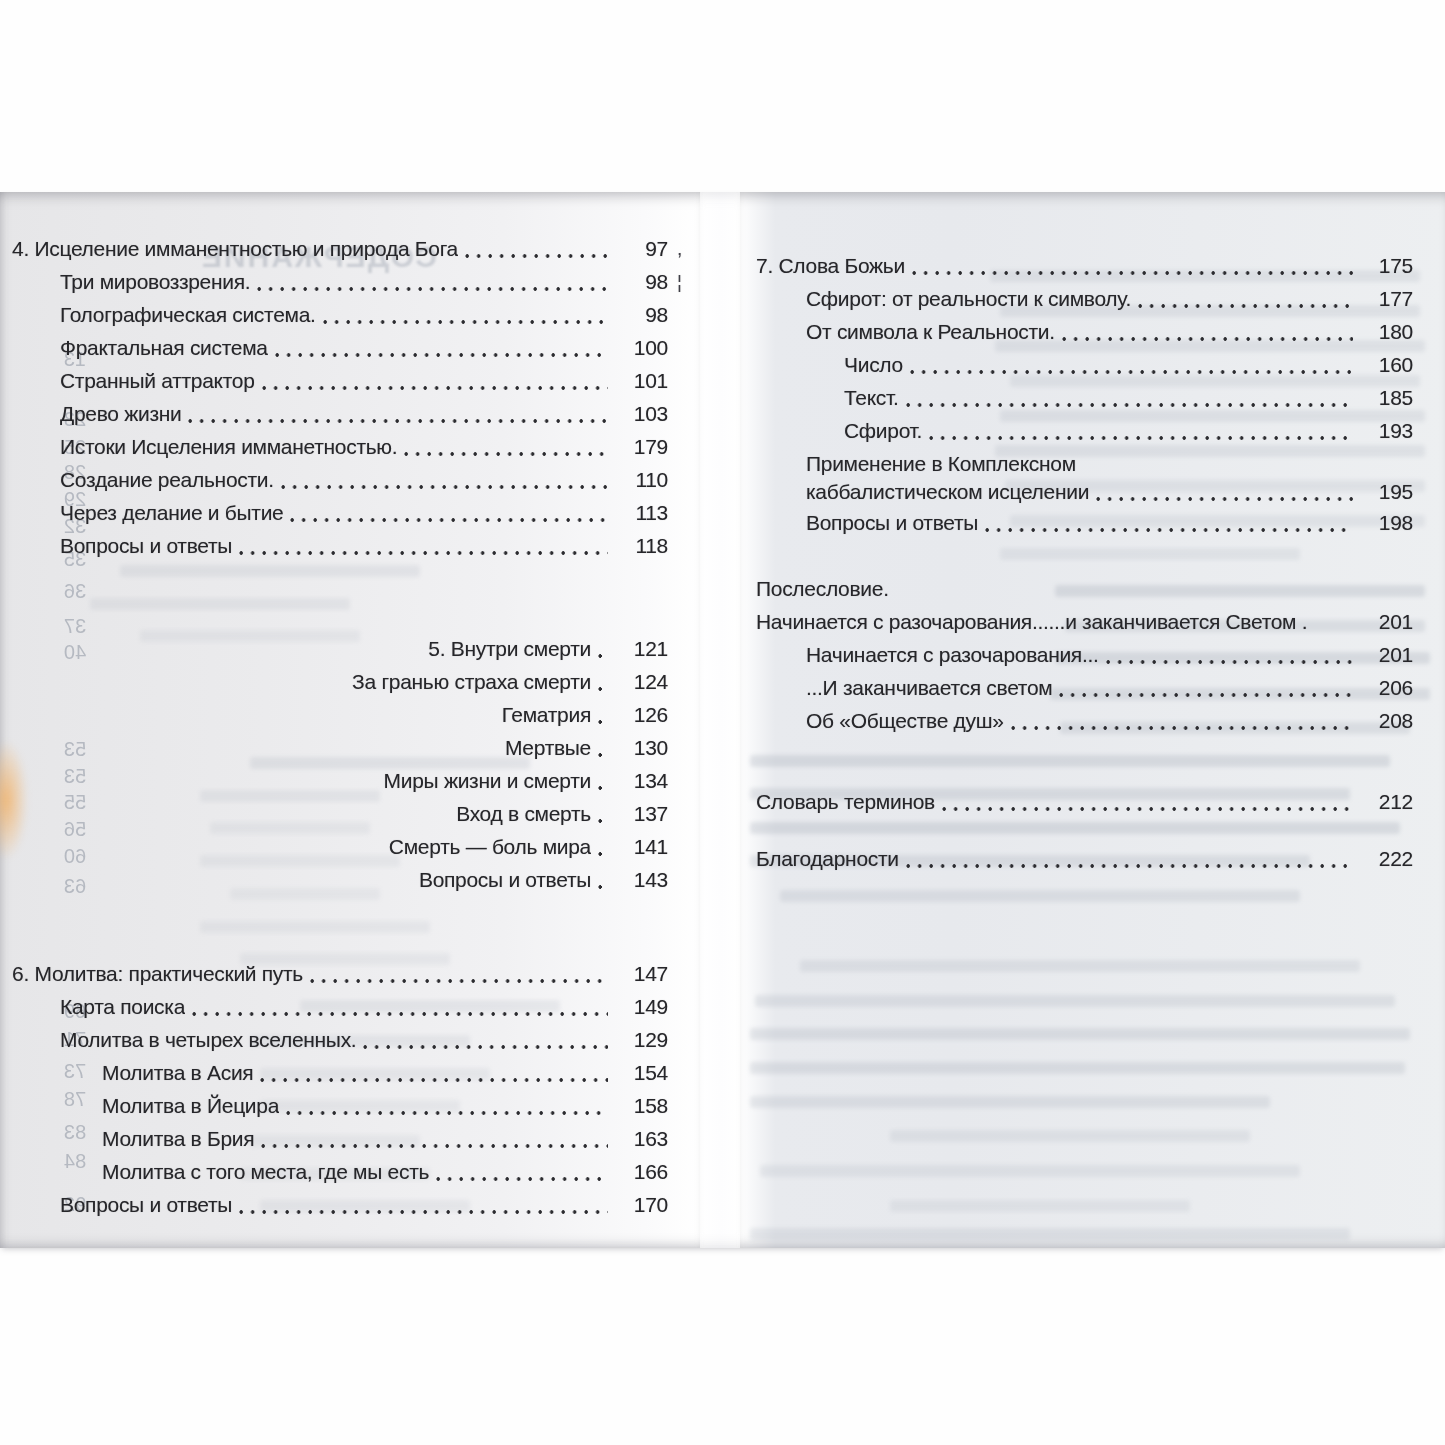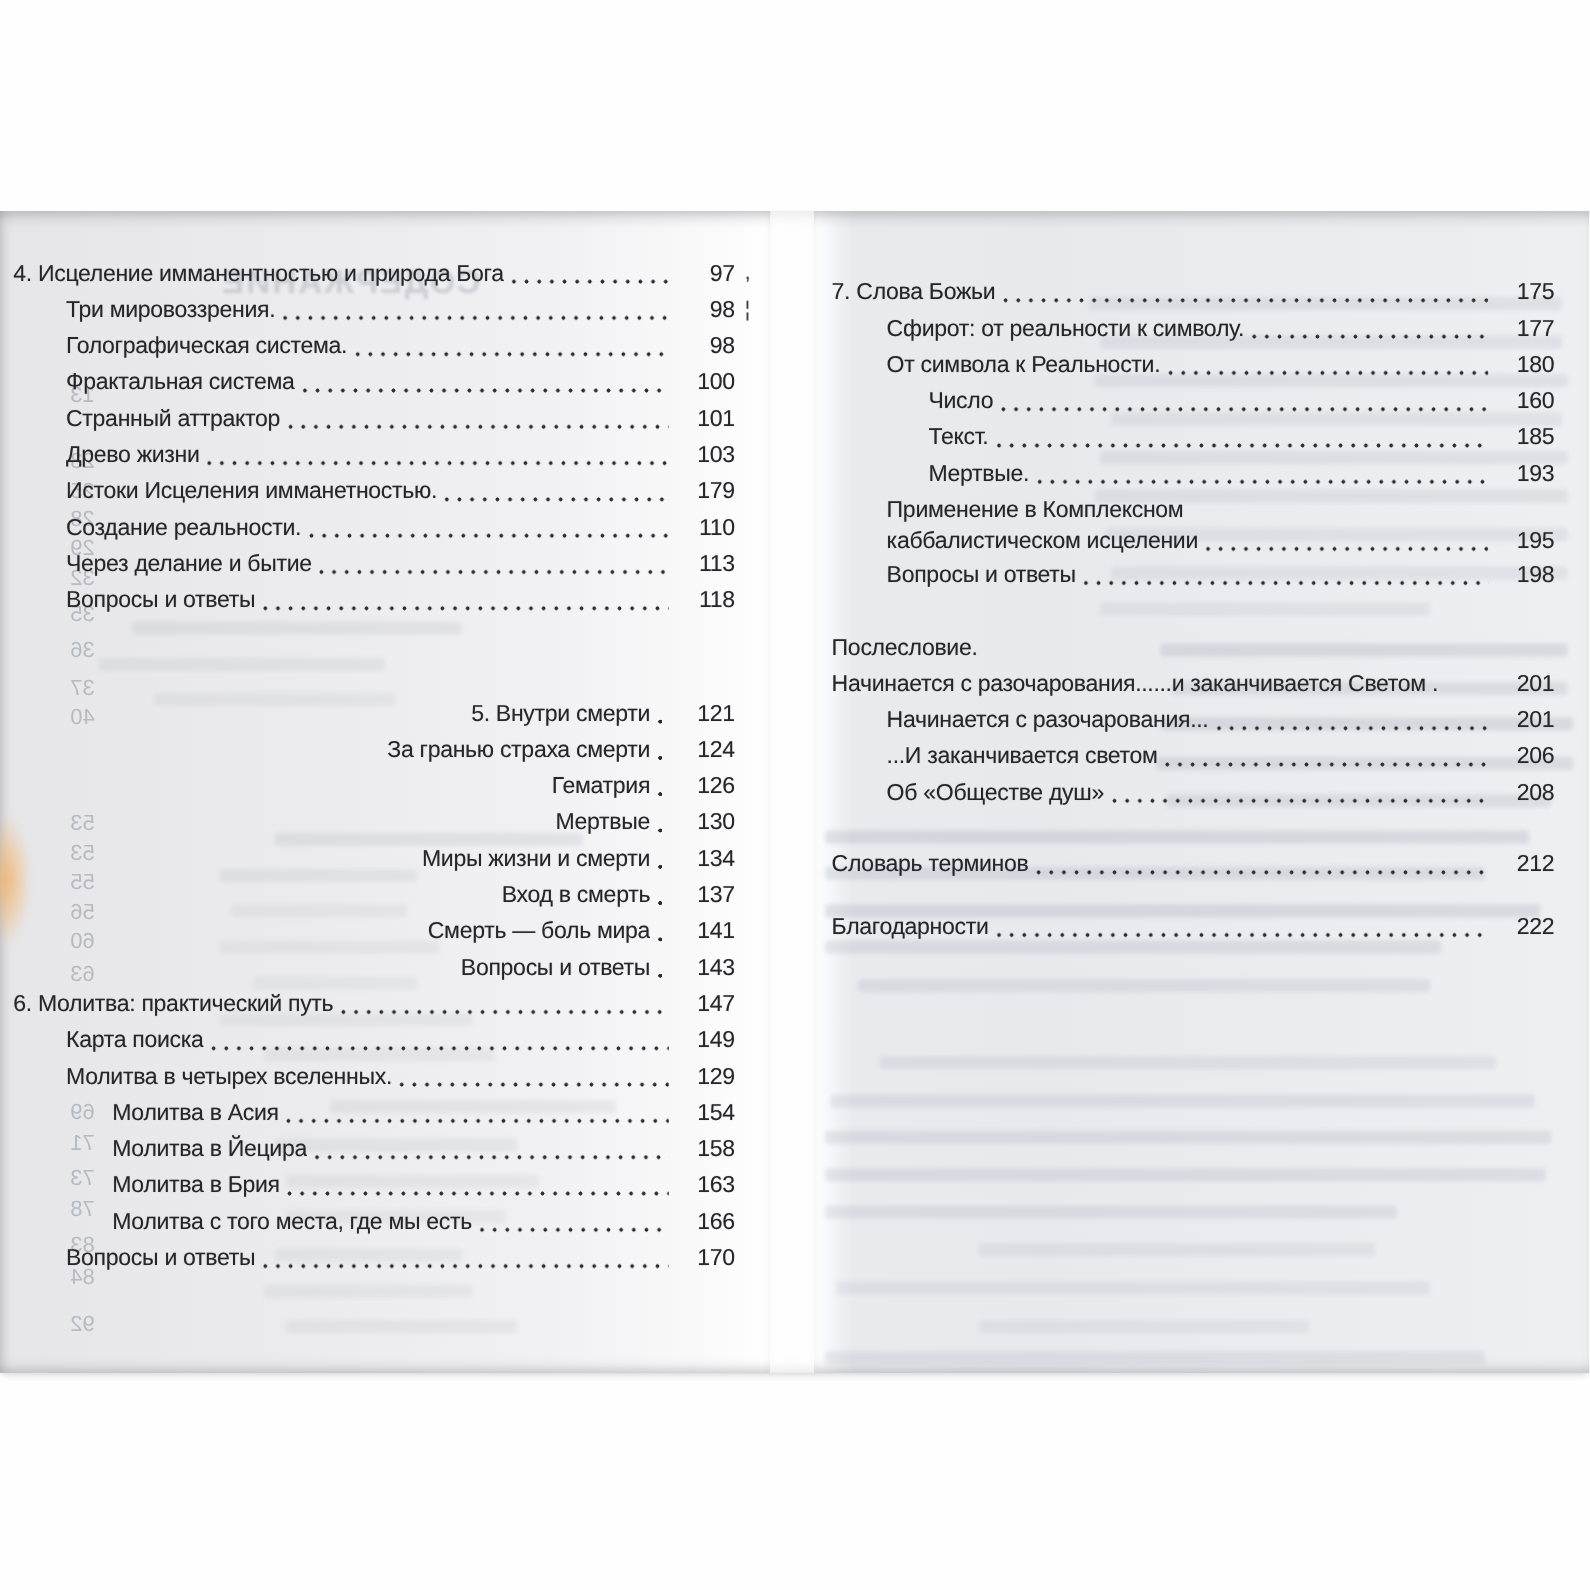--- a/index.html
+++ b/index.html
@@ -186,21 +186,21 @@
               <span class="lbl">Смерть — боль мира</span>
               <span class="leader"></span>
               <span class="pg">141</span>
             </div>
             <div class="row lv1">
               <span class="lbl">Вопросы и ответы</span>
               <span class="leader"></span>
               <span class="pg">143</span>
             </div>
           </div>
-          <div class="sec" style="">
+          <div class="sec" style="margin-top: 61px;">
             <div class="row">
               <span class="lbl">6. Молитва: практический путь</span>
               <span class="leader"></span>
               <span class="pg">147</span>
             </div>
             <div class="row lv1">
               <span class="lbl">Карта поиска</span>
               <span class="leader"></span>
               <span class="pg">149</span>
             </div>
@@ -292,21 +292,21 @@
               <span class="lbl">Число</span>
               <span class="leader"></span>
               <span class="pg">160</span>
             </div>
             <div class="row lv2">
               <span class="lbl">Текст.</span>
               <span class="leader"></span>
               <span class="pg">185</span>
             </div>
             <div class="row lv2">
-              <span class="lbl">Мертвые.</span>
+              <span class="lbl">Сфирот.</span>
               <span class="leader"></span>
               <span class="pg">193</span>
             </div>
             <div class="row lv1">
               <span class="lbl">Применение в Комплексном</span>
               <span class="leader none"></span>
               <span class="pg"></span>
             </div>
             <div class="row lv1 tight">
               <span class="lbl">каббалистическом исцелении</span>
@@ -339,21 +339,21 @@
               <span class="lbl">...И заканчивается светом</span>
               <span class="leader"></span>
               <span class="pg">206</span>
             </div>
             <div class="row lv1">
               <span class="lbl">Об «Обществе душ»</span>
               <span class="leader"></span>
               <span class="pg">208</span>
             </div>
           </div>
-          <div class="sec" style="margin-top: 32px; justify-content: flex-end;">
+          <div class="sec" style="margin-top: 48px; justify-content: flex-end;">
             <div class="row">
               <span class="lbl">Словарь терминов</span>
               <span class="leader"></span>
               <span class="pg">212</span>
             </div>
           </div>
           <div class="sec" style="margin-top: 24px;">
             <div class="row">
               <span class="lbl">Благодарности</span>
               <span class="leader"></span>

